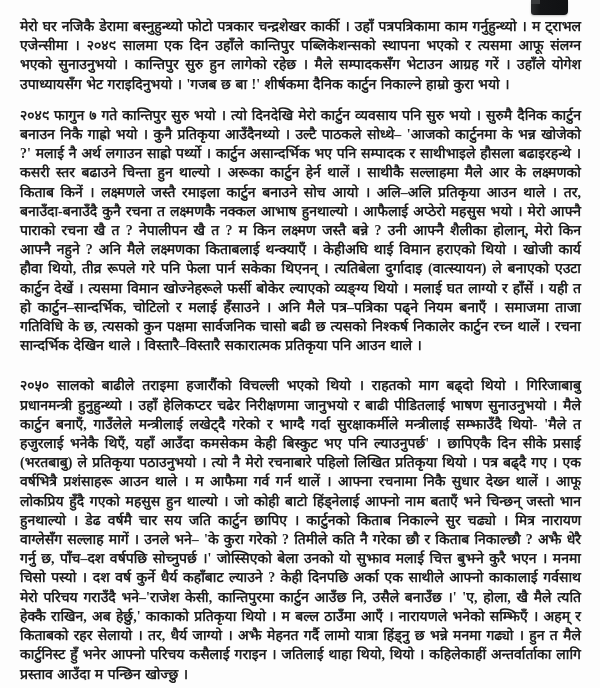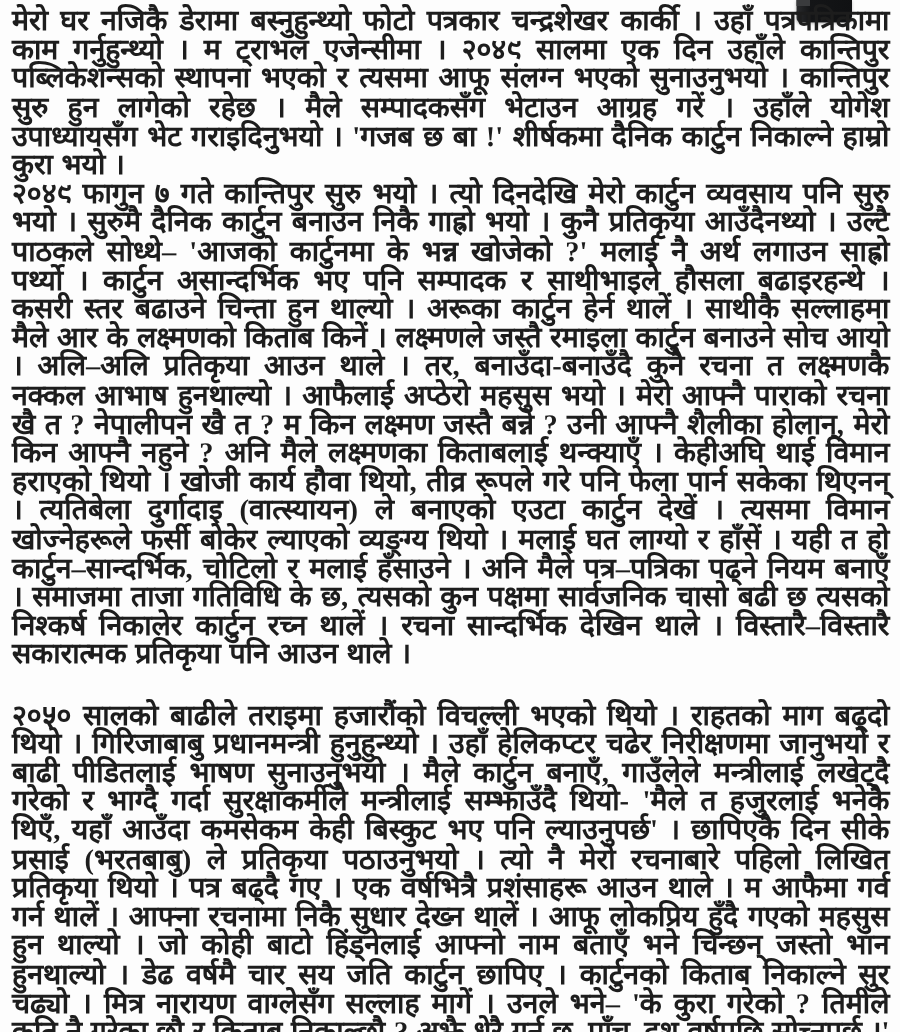--- a/index.html
+++ b/index.html
@@ -36,22 +36,22 @@
     background: #3a3b3d;
   }
   .text-body {
     position: absolute;
     top: 5px;
     left: 8px;
     right: 7px;
     color: #1d1d1d;
   }
   .text-body p {
-    margin: 0;
-    font-size: 19px;
+    margin: 12px;
+    font-size: 14px;
     line-height: 19.2px;
     font-weight: 600;
     text-align: justify;
     word-spacing: 1px;
   }
   .text-body p.gap {
     margin-top: 21px;
   }
 </style>
 </head>

